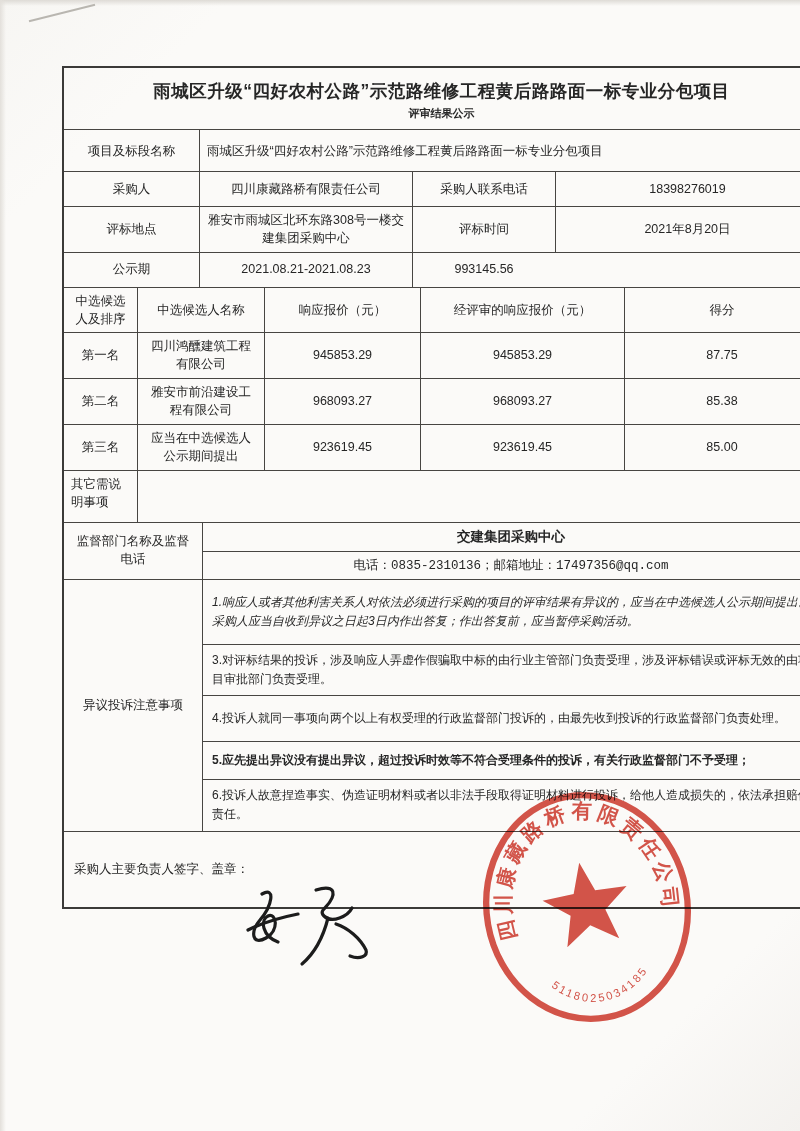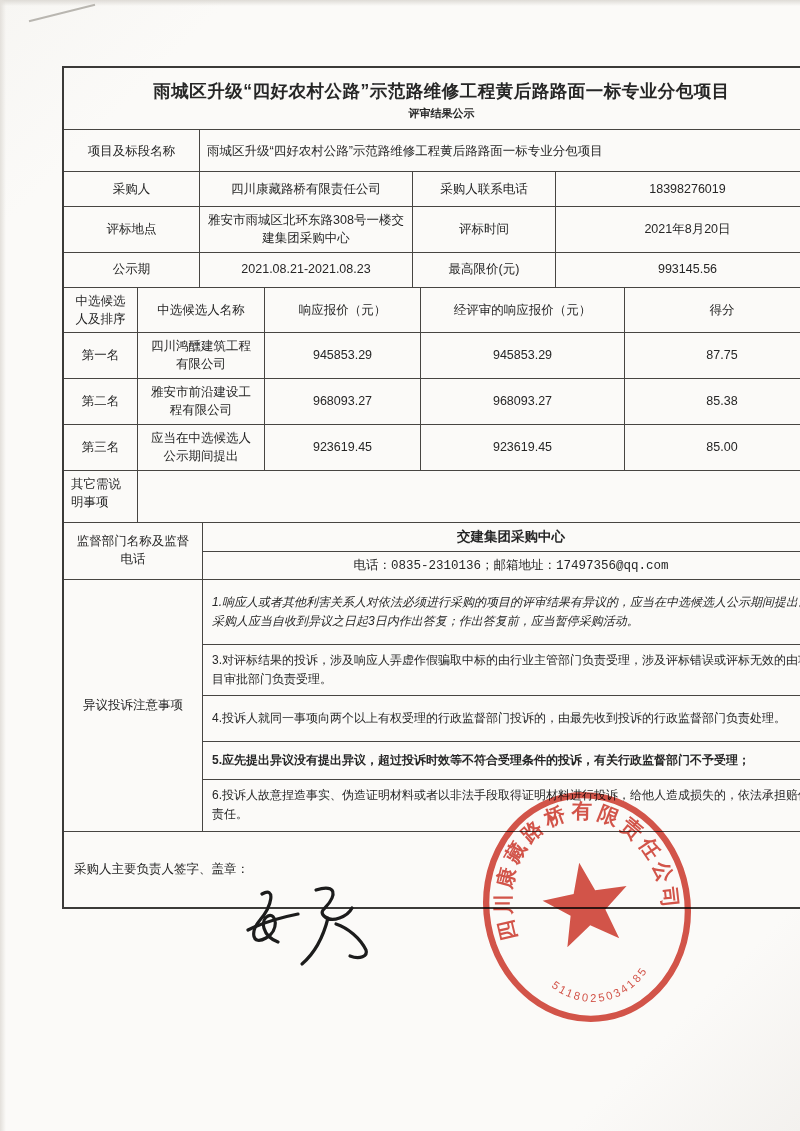--- a/index.html
+++ b/index.html
@@ -113,21 +113,20 @@
     <div class="row g-info r-info2">
       <div class="c">评标地点</div>
       <div class="c">雅安市雨城区北环东路308号一楼交建集团采购中心</div>
       <div class="c">评标时间</div>
       <div class="c">2021年8月20日</div>
     </div>
 
     <div class="row g-info r-info3">
       <div class="c">公示期</div>
       <div class="c">2021.08.21-2021.08.23</div>
-      <div class="c">最高限价(元)</div>
       <div class="c">993145.56</div>
     </div>
 
     <div class="row g-cand r-candhead">
       <div class="c">中选候选人及排序</div>
       <div class="c">中选候选人名称</div>
       <div class="c">响应报价（元）</div>
       <div class="c">经评审的响应报价（元）</div>
       <div class="c">得分</div>
     </div>

